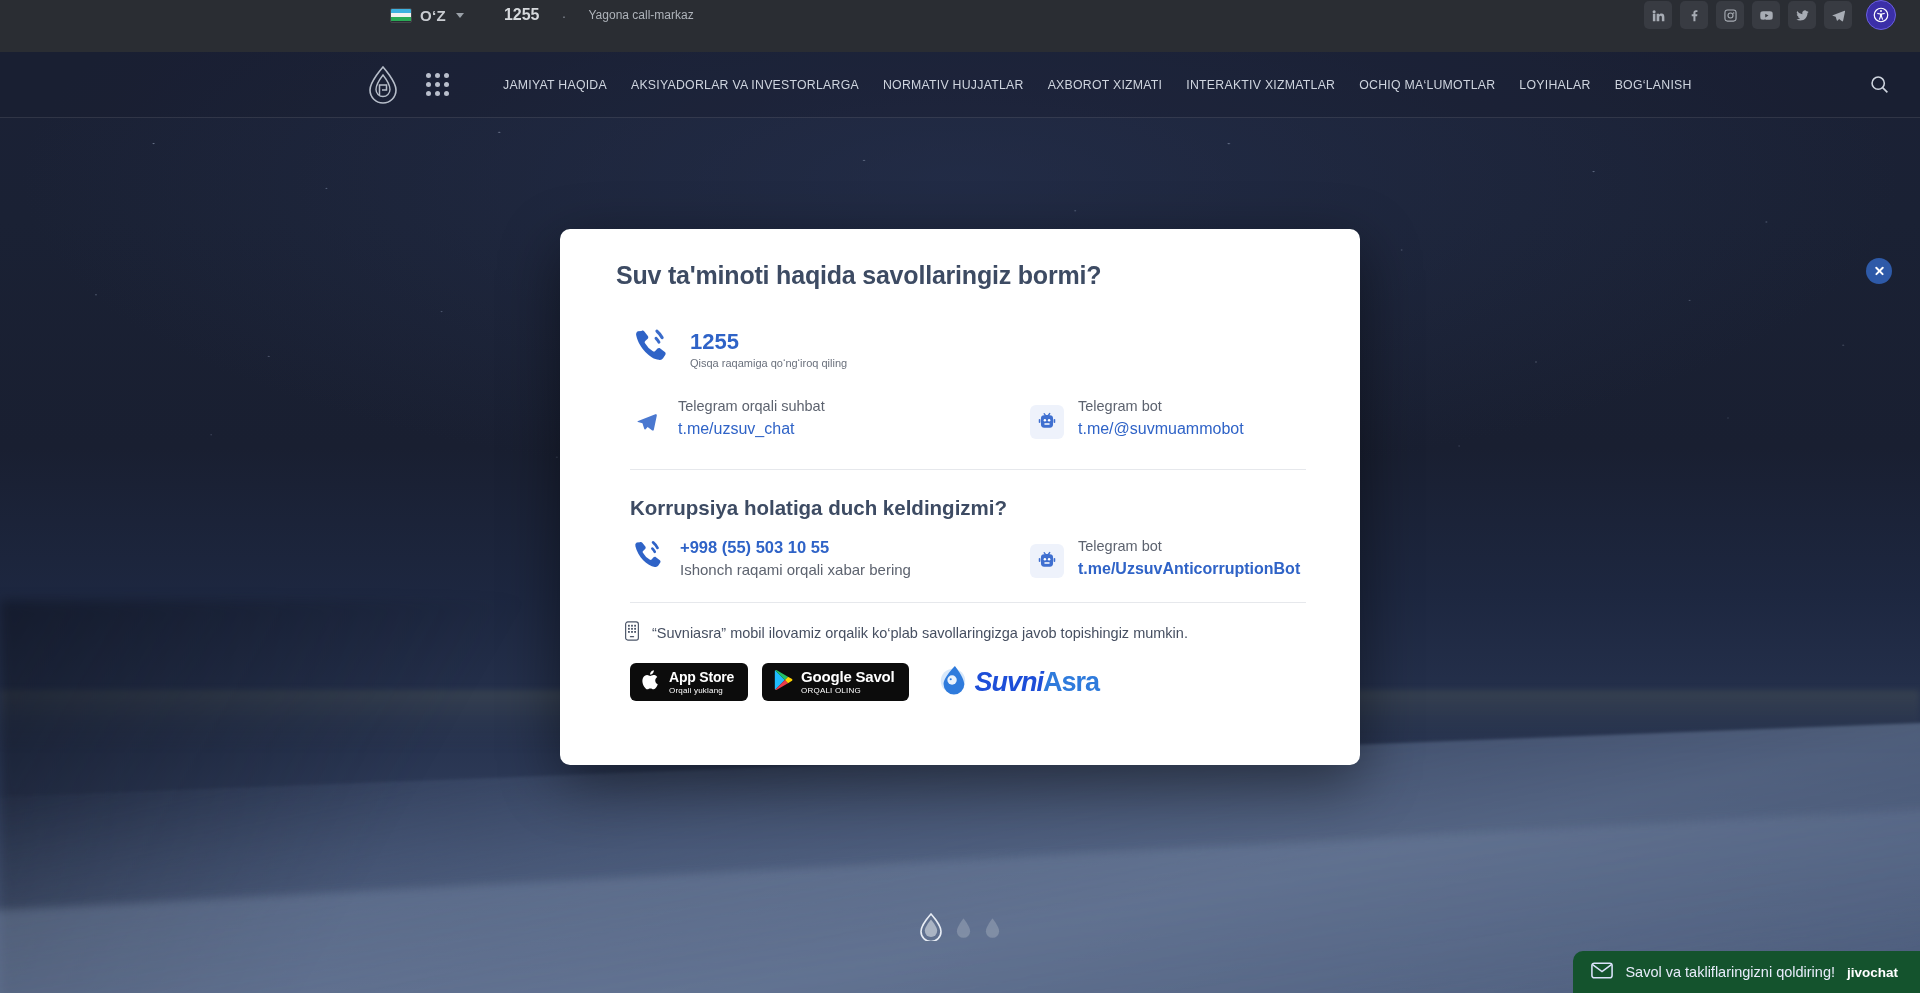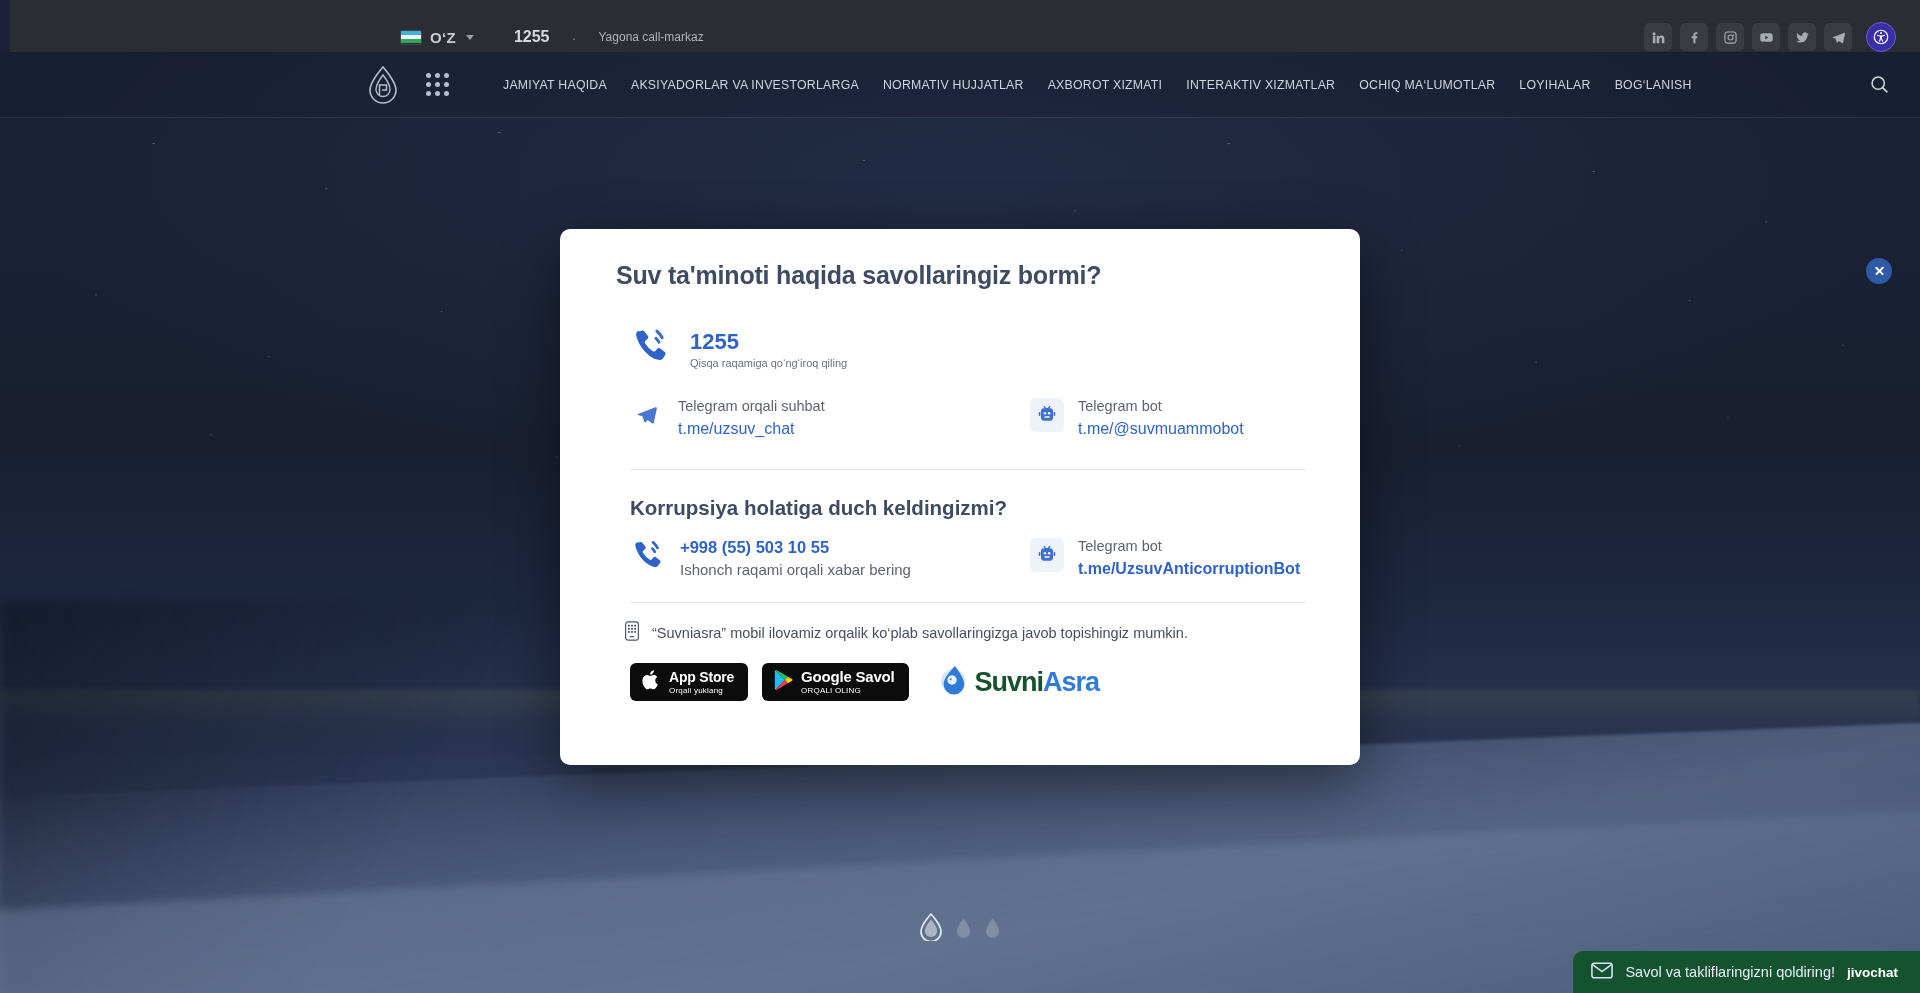--- a/index.html
+++ b/index.html
@@ -67,23 +67,23 @@
     filter: blur(4px);
   }
   .hero-dark-left {
     position: absolute; left:0; top: 600px; width: 520px; height: 400px;
     background: linear-gradient(120deg, rgba(14,18,30,.55), rgba(14,18,30,0) 70%);
     filter: blur(6px);
   }
 
   
   .topbar {
-    position: absolute; left:10px; right:0; top:0; height: 52px;
+    position: absolute; left:0; right:0; top:0; height: 52px;
     background: #2a2d33;
-    display: flex; align-items: flex-end;
+    display: flex; align-items: flex-start;
     z-index: 30;
   }
   .topbar-inner { width: 100%; padding: 0 24px; display: flex; align-items: center; }
   .tb-left { display: flex; align-items: center; gap: 14px; margin-left: 366px; }
   .lang-sel { display: flex; align-items: center; gap: 8px; cursor: pointer; }
   .flag {
     width: 22px; height: 15px; border-radius: 2px; overflow: hidden;
     display: flex; flex-direction: column; border: 1px solid rgba(255,255,255,.12);
   }
   .flag i { display:block; flex:1; }
@@ -156,21 +156,21 @@
   }
   .close-btn::before{ transform: rotate(45deg); }
   .close-btn::after { transform: rotate(-45deg); }
 
   .block-hotline { display:flex; align-items:center; gap: 18px; margin-top: 36px; padding-left: 14px;}
   .ic-phone svg { width: 42px; height: 42px; fill: #2f63c7; }
   .hot-num { font-size: 22px; font-weight: 700; color: #2f63c7; line-height: 1.15;}
   .hot-sub { font-size: 11px; color: #6a707c; margin-top: 3px;}
 
   .two-col { display:flex; margin-top: 26px; padding-left: 14px;}
-  .col { display:flex; align-items:flex-start; gap: 14px; }
+  .col { display:flex; align-items:flex-end; gap: 14px; }
   .col.c1 { width: 400px; }
   .ic-box {
     width: 34px; height: 34px; border-radius: 6px;
     background: #eef2fb; display:flex;align-items:center;justify-content:center; flex:none;
   }
   .ic-box.plain { background: transparent; }
   .ic-box svg { width: 22px; height: 22px; }
   .row-label { font-size: 14.5px; color: #5d636f; line-height:1.2;}
   .row-link { font-size: 16px; color: #2f63c7; margin-top: 4px; line-height:1.2;}
   .row-link.b { font-weight: 700; }
@@ -191,21 +191,21 @@
 
   .badges { display:flex; align-items:center; gap: 14px; margin: 18px 0 0 14px; }
   .badge { height: 38px; border-radius: 6px; background:#0c0c0c; display:flex; align-items:center; gap:8px; padding: 0 14px 0 11px; cursor:pointer;}
   .badge-txt { display:flex; flex-direction:column; line-height:1; }
   .badge-top { color:#fff; font-size: 14px; font-weight: 700; letter-spacing:-.2px;}
   .badge-top.gp { font-size: 15px; }
   .badge-sub { color:#fff; font-size: 8px; margin-top:3px; letter-spacing:.2px;}
   .badge svg { width:20px; height:22px; }
   .brand-logo { display:flex; align-items:center; gap: 6px; margin-left: 14px;}
   .brand-text { font-size: 27px; font-weight: 800; letter-spacing:-1px; }
-  .brand-text .s1 { color:#14532d; }
+  .brand-text .s1 { color:#1d4ed8;font-style:italic; }
   .brand-text .s2 { color:#2f7bdc; }
 
   
   .slider-dots {
     position:absolute; left: 50%; transform: translateX(-50%);
     bottom: 52px; display:flex; align-items:center; gap: 12px; z-index: 20;
   }
   .dot { width: 17px; height: 22px; opacity: .55; }
   .dot.active { opacity: 1; width: 24px; height: 28px;}
 

